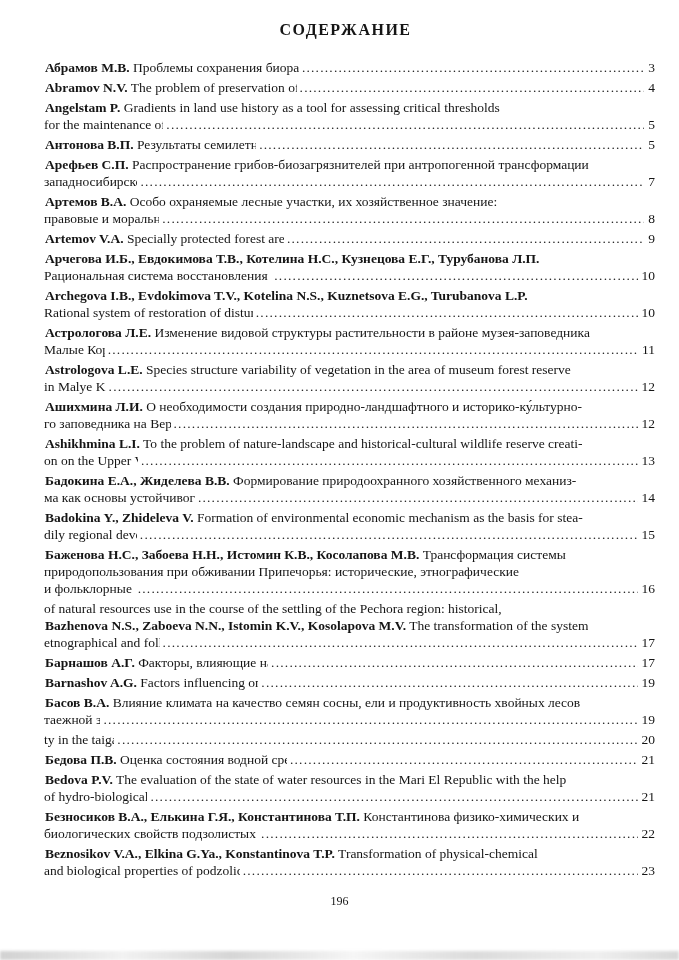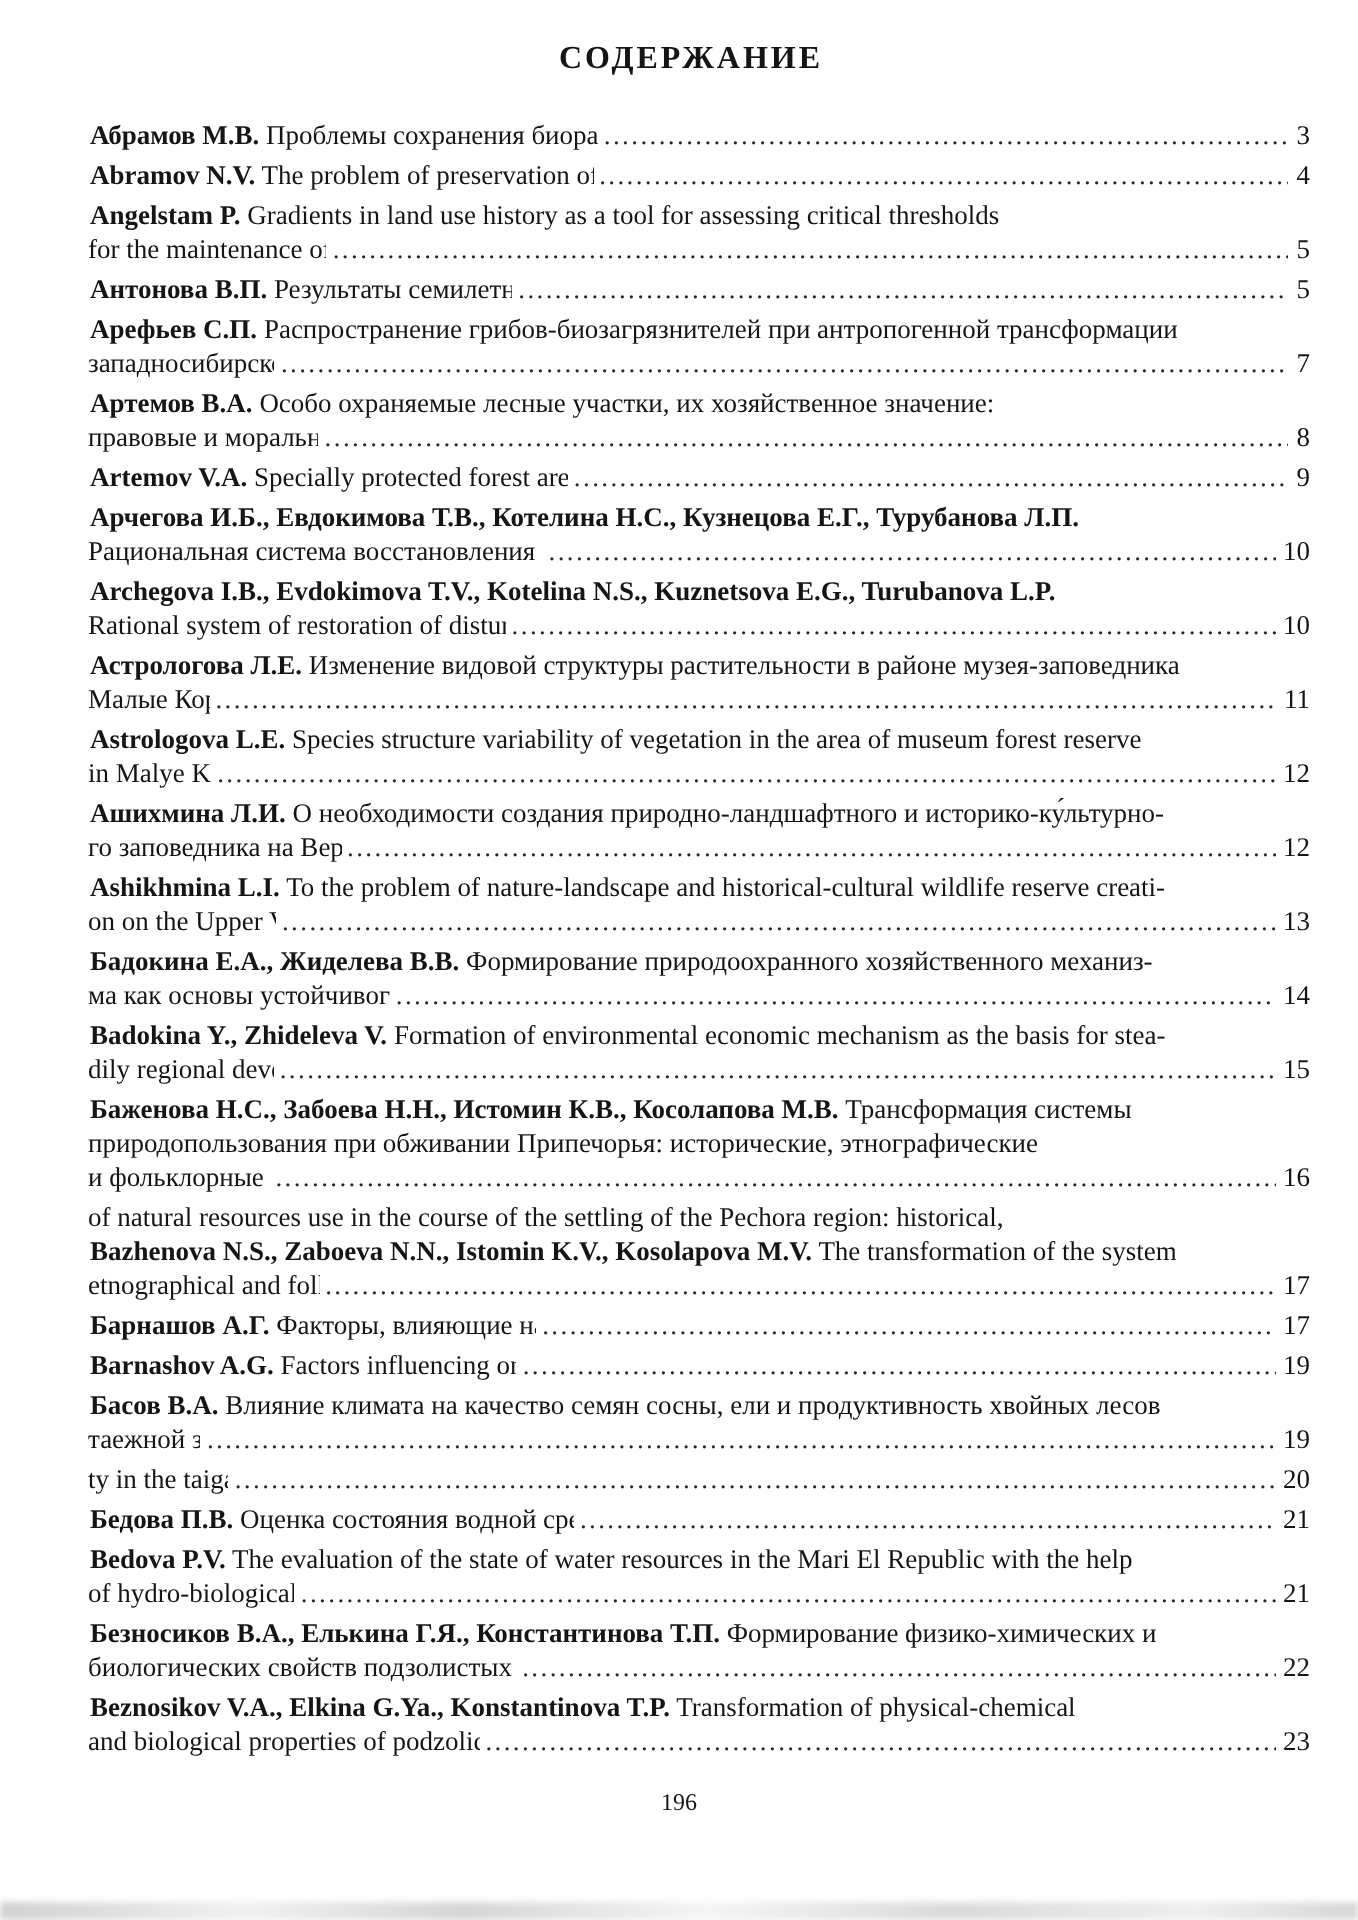--- a/index.html
+++ b/index.html
@@ -281,21 +281,21 @@
           <span class="t"><b>Bedova P.V.</b> <span>The evaluation of the state of water resources in the Mari El Republic with the help</span></span>
         </div>
         <div class="line cont">
           <span class="t">of hydro-biological indicators</span>
           <span class="leader"></span>
           <span class="pg">21</span>
         </div>
       </div>
       <div class="entry">
         <div class="line">
-          <span class="t"><b>Безносиков В.А., Елькина Г.Я., Константинова Т.П.</b> <span>Формирование физико-химических и</span></span>
+          <span class="t"><b>Безносиков В.А., Елькина Г.Я., Константинова Т.П.</b> <span>Константинова физико-химических и</span></span>
         </div>
         <div class="line cont">
           <span class="t">биологических свойств подзолистых почв при антропогенном воздействии</span>
           <span class="leader"></span>
           <span class="pg">22</span>
         </div>
       </div>
       <div class="entry">
         <div class="line">
           <span class="t"><b>Beznosikov V.A., Elkina G.Ya., Konstantinova T.P.</b> <span>Transformation of physical-chemical</span></span>

